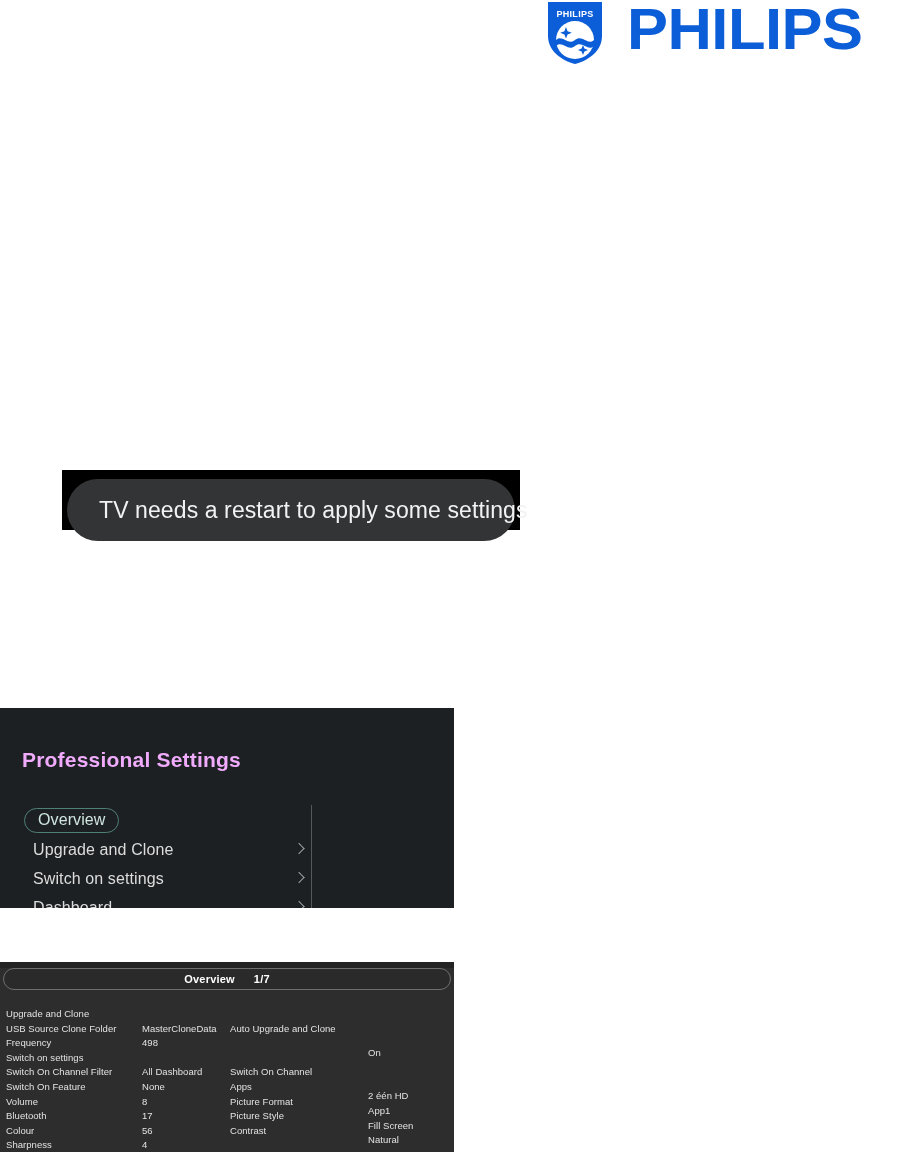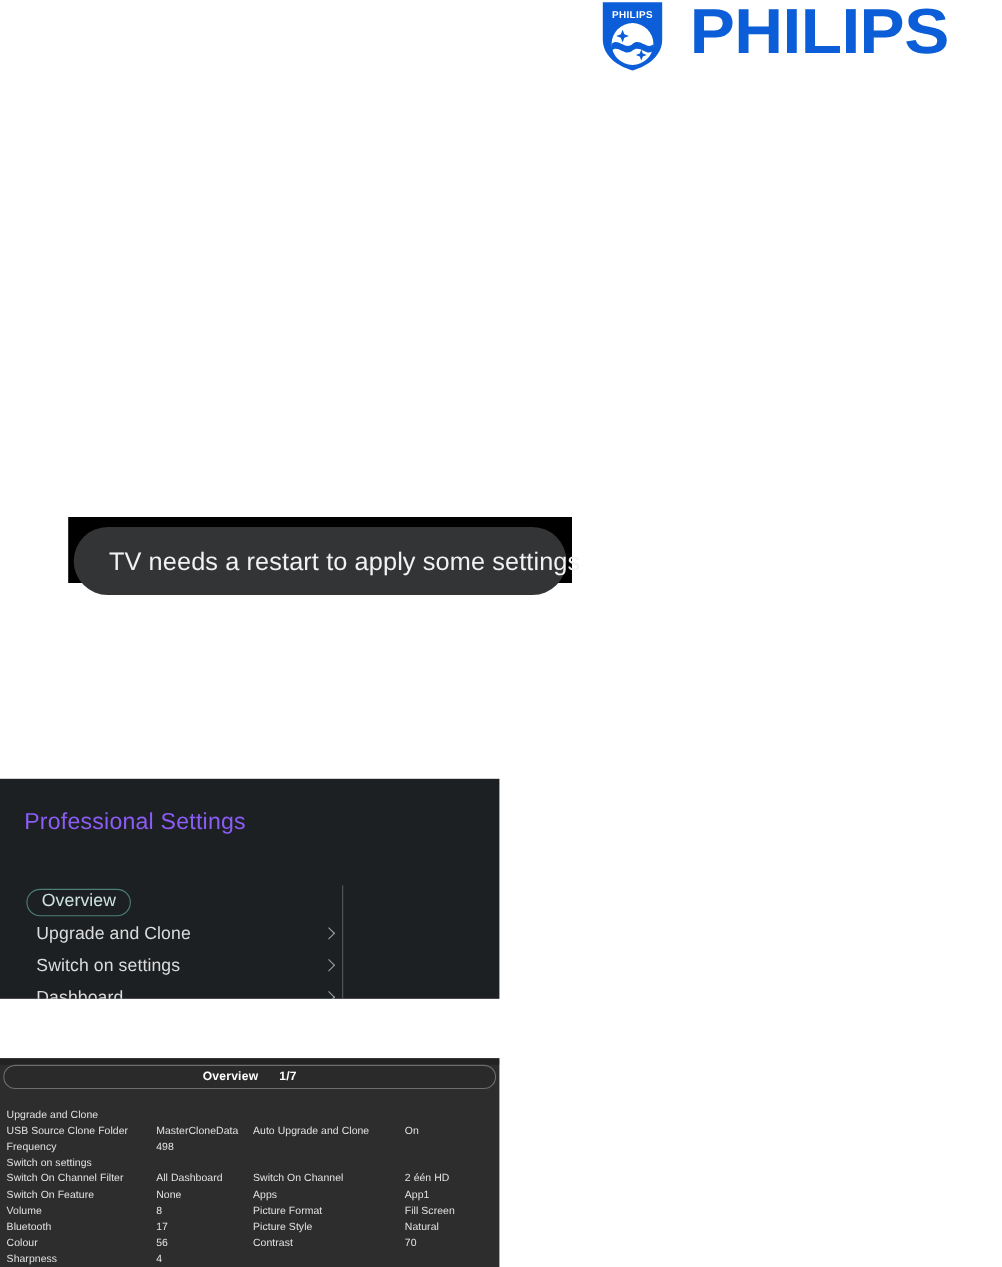--- a/index.html
+++ b/index.html
@@ -76,24 +76,25 @@
     left: 0px;
     top: 708px;
     width: 454px;
     height: 200px;
     background: #1d2023;
     overflow: hidden;
   }
   #prof-settings-title {
     position: absolute;
     left: 22px;
-    top: 28px;
-    color: #8b5cf6;
+    top: 40px;
+    color: #f0abfc;
     font-size: 21px;
     letter-spacing: 0.2px;
+    font-weight: bold;
   }
   #prof-menu-divider {
     position: absolute;
     left: 311px;
     top: 97px;
     width: 1px;
     height: 103px;
     background: #55595c;
   }
   #prof-menu-list {
@@ -208,21 +209,21 @@
     letter-spacing: 0.05px;
   }
   .ov-row span {
     position: absolute;
     top: 0;
     white-space: nowrap;
   }
   .ov-c1 { left: 6px; }
   .ov-c2 { left: 142px; }
   .ov-c3 { left: 230px; }
-  .ov-c4 { left: 368px; }
+  .ov-c4 { left: 368px; margin-top: 24px; }
   .ov-row.section .ov-c1 { color: #e2e2e2; }
 </style>
 </head>
 <body>
 
 <div id="philips-logo">
   <svg id="philips-shield" viewBox="0 0 60 66">
     <path d="M3 2 H57 V36 C57 50 45 60 30 64 C15 60 3 50 3 36 Z" fill="#0b5ed7"></path>
     <rect x="9" y="6" width="42" height="13" fill="#ffffff" opacity="0"></rect>
     <text x="30" y="16.5" text-anchor="middle" fill="#ffffff" font-family="Liberation Sans, sans-serif" font-size="9" font-weight="bold" letter-spacing="0.3">PHILIPS</text>

